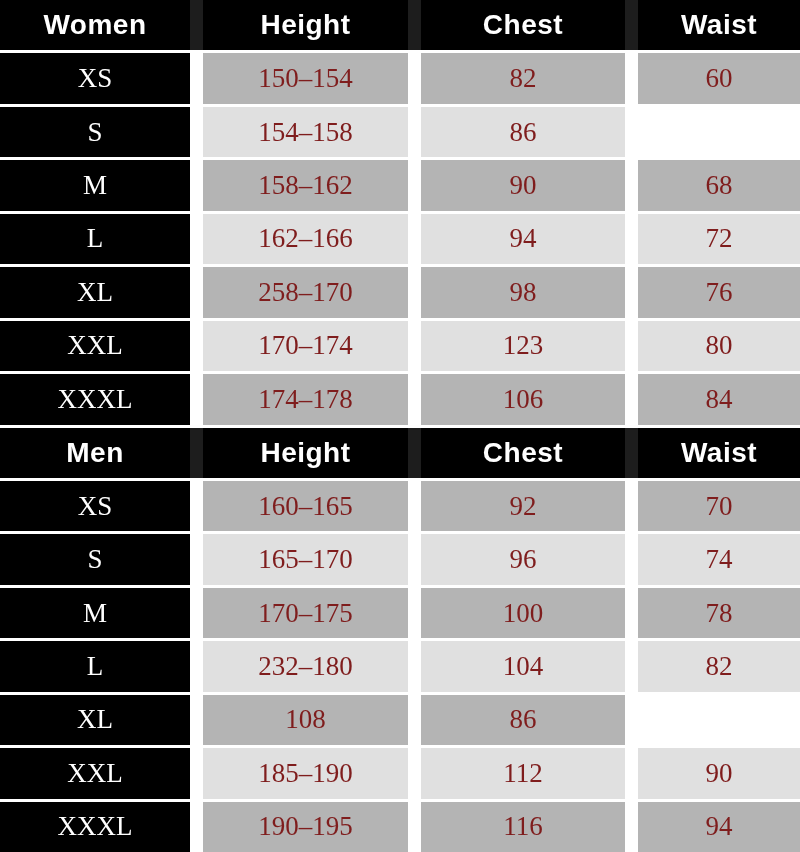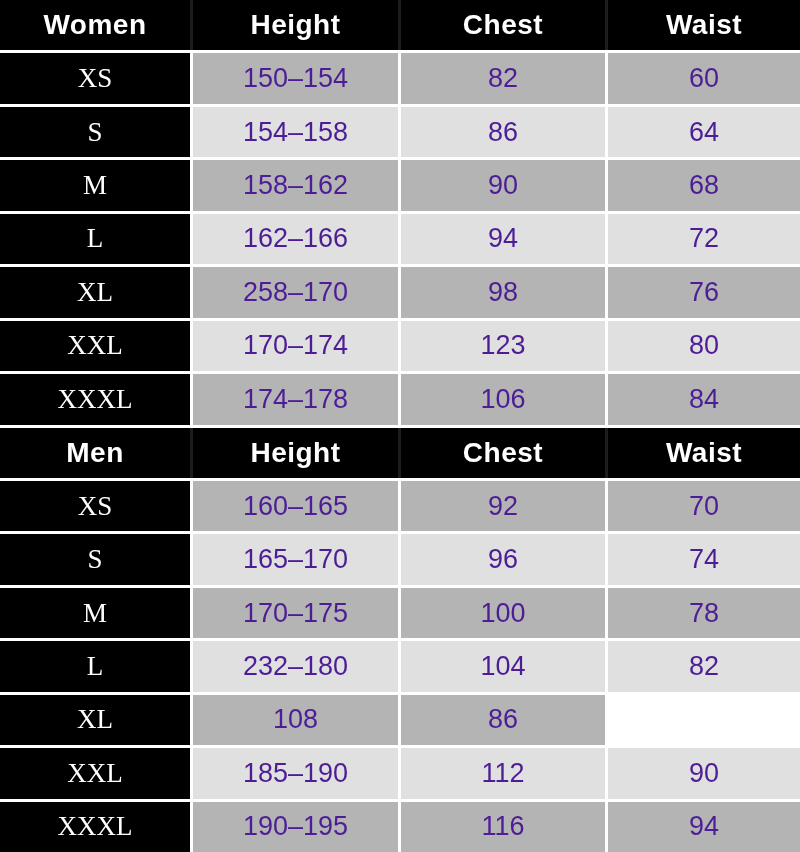--- a/index.html
+++ b/index.html
@@ -11,21 +11,21 @@
     display: grid;
     grid-template-rows: repeat(16, 1fr);
     row-gap: 3px;
     background: #ffffff;
     overflow: hidden;
   }
 
   .row {
     display: grid;
     grid-template-columns: 190px 205px 204px 1fr;
-    column-gap: 3px;
+    column-gap: 13px;
     background: #ffffff; 
   }
 
   .cell {
     display: flex;
     align-items: center;
     justify-content: center;
     line-height: 1;
   }
 
@@ -43,22 +43,22 @@
   
   .size-cell {
     background: #000000;
     color: #ffffff;
     font-family: "Liberation Serif", serif;
     font-size: 27px;
   }
 
   
   .value-cell {
-    color: #4c1d95;
-    font-family: Liberation Sans, sans-serif;
+    color: #7f1d1d;
+    font-family: Liberation Serif, serif;
     font-size: 27px;
     text-align: center;
   }
   .shade-dark  .value-cell { background: #b4b4b4; }
   .shade-light .value-cell { background: #e0e0e0; }
 </style>
 </head>
 <body>
 
 <div id="size-chart" class="size-table">
@@ -71,21 +71,20 @@
     <div class="row data-row shade-dark">
     <div class="cell size-cell">XS</div>
     <div class="cell value-cell">150–154</div>
     <div class="cell value-cell">82</div>
     <div class="cell value-cell">60</div>
   </div>
     <div class="row data-row shade-light">
     <div class="cell size-cell">S</div>
     <div class="cell value-cell">154–158</div>
     <div class="cell value-cell">86</div>
-    <div class="cell value-cell">64</div>
   </div>
     <div class="row data-row shade-dark">
     <div class="cell size-cell">M</div>
     <div class="cell value-cell">158–162</div>
     <div class="cell value-cell">90</div>
     <div class="cell value-cell">68</div>
   </div>
     <div class="row data-row shade-light">
     <div class="cell size-cell">L</div>
     <div class="cell value-cell">162–166</div>

